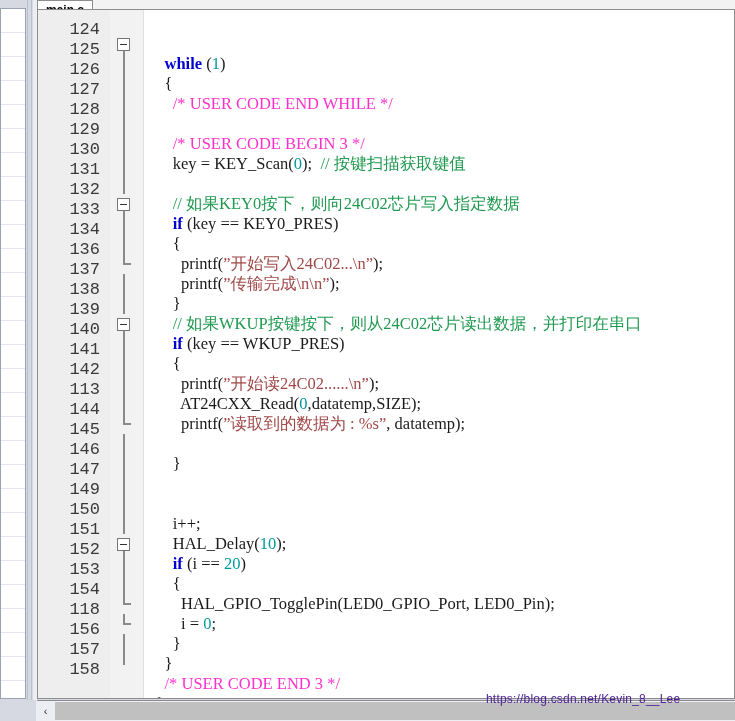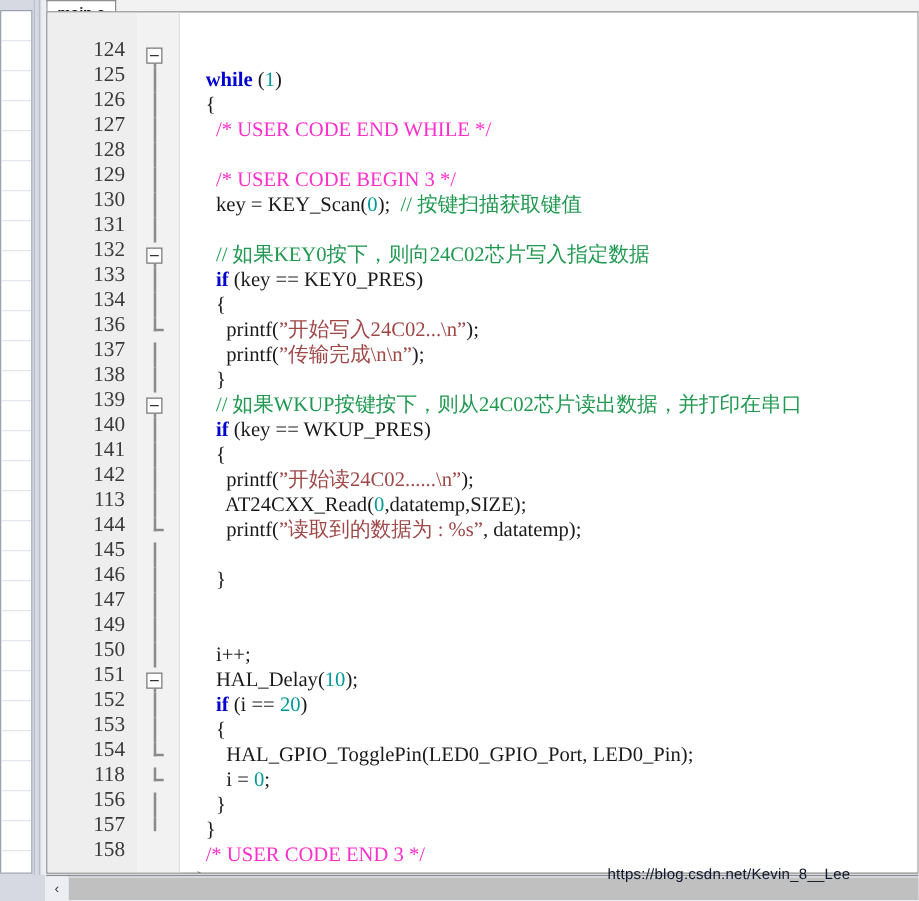--- a/index.html
+++ b/index.html
@@ -69,22 +69,22 @@
 
   .lines{position:absolute;left:0;top:4px;right:0;}
   .line{
     position:relative;height:20px;line-height:20px;white-space:pre;
   }
   .line.highlight .hl-bg{
     position:absolute;left:106px;right:0;top:0;height:20px;
     background:#f2f2f2;
   }
   .lnum{
-    position:absolute;left:0;top:16px;width:62px;text-align:right;
-    font-family:Liberation Serif, serif;
+    position:absolute;left:0;top:6px;width:62px;text-align:right;
+    font-family:Liberation Mono, monospace;
     font-size:17px;color:#3a3a3a;
   }
   .code{
     position:absolute;left:110px;top:0;
     font-family:"Liberation Serif","DejaVu Serif",serif;
     font-size:16.5px;color:#1a1a1a;white-space:pre;margin-top:40px;
   }
 
   
   .fold-line{
@@ -123,21 +123,21 @@
     position:absolute;left:18px;right:0;top:1px;height:18px;
     background:#c0c0c0;
   }
   .corner-box{
     position:absolute;left:0;bottom:0;width:36px;height:21px;background:#d6d9e2;
   }
 
   .watermark{
     position:absolute;left:486px;top:692px;
     font-family:"Liberation Sans","DejaVu Sans",sans-serif;
-    font-size:12px;color:#0f172a;white-space:nowrap;
+    font-size:12px;color:#4c1d95;white-space:nowrap;
     letter-spacing:0.2px;
   }
 </style>
 </head>
 <body>
 
 <div id="app">
 
   <div class="left-panel">
     <div class="tree-row"></div>

